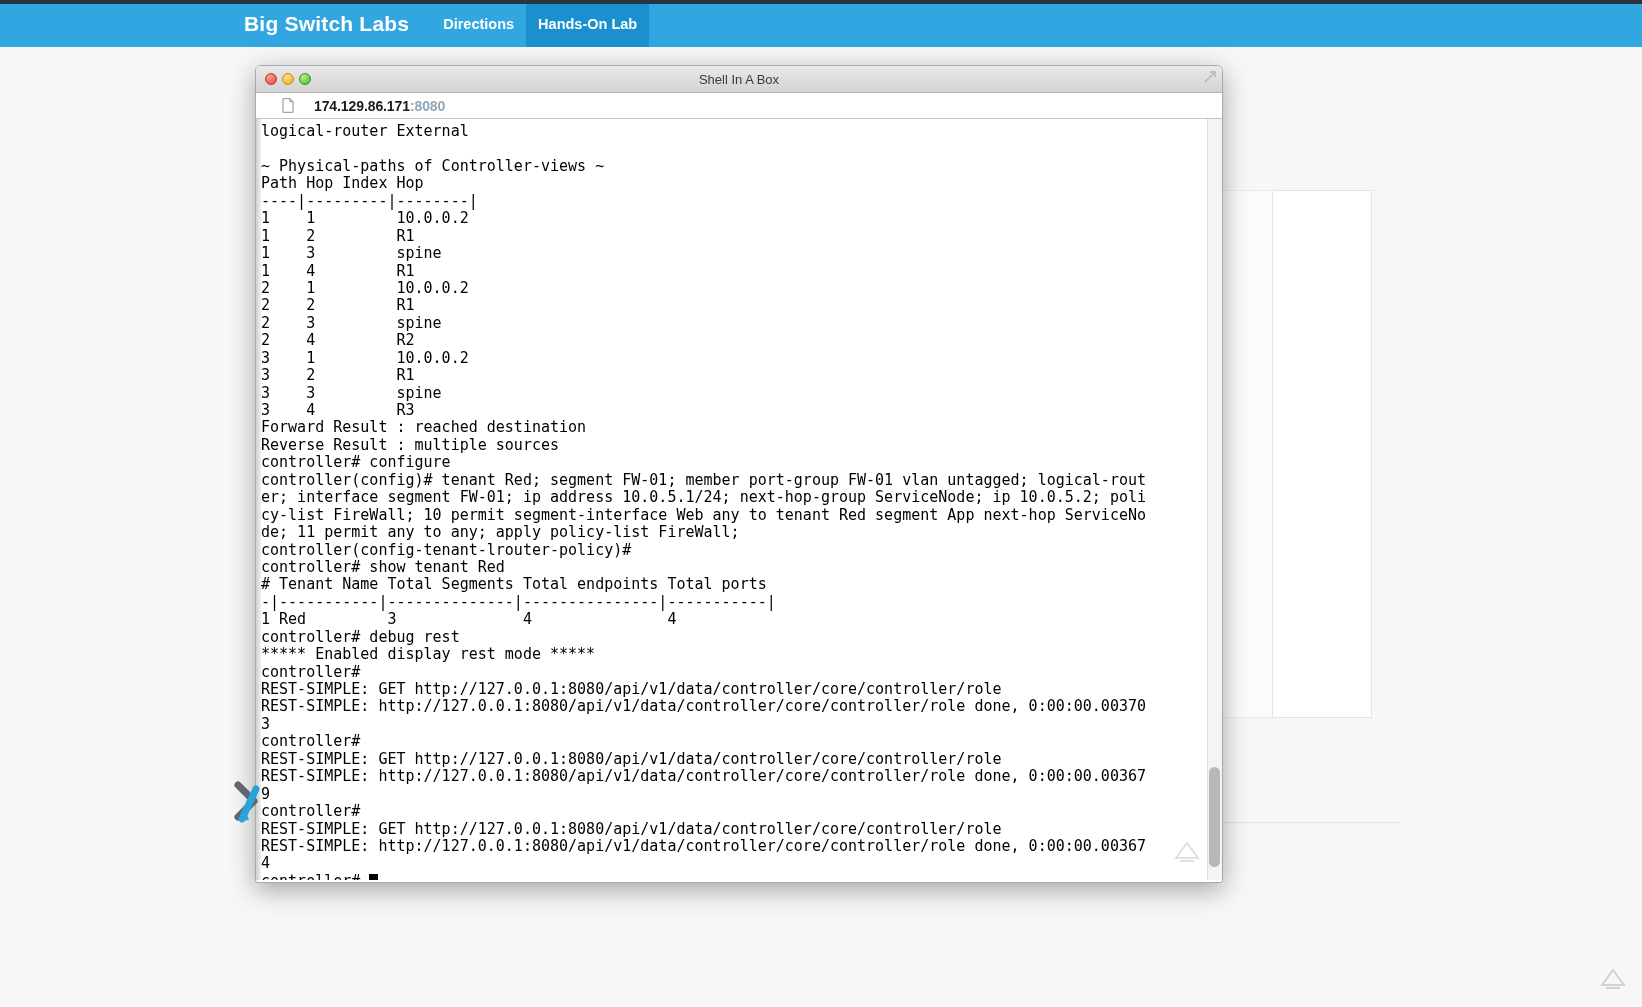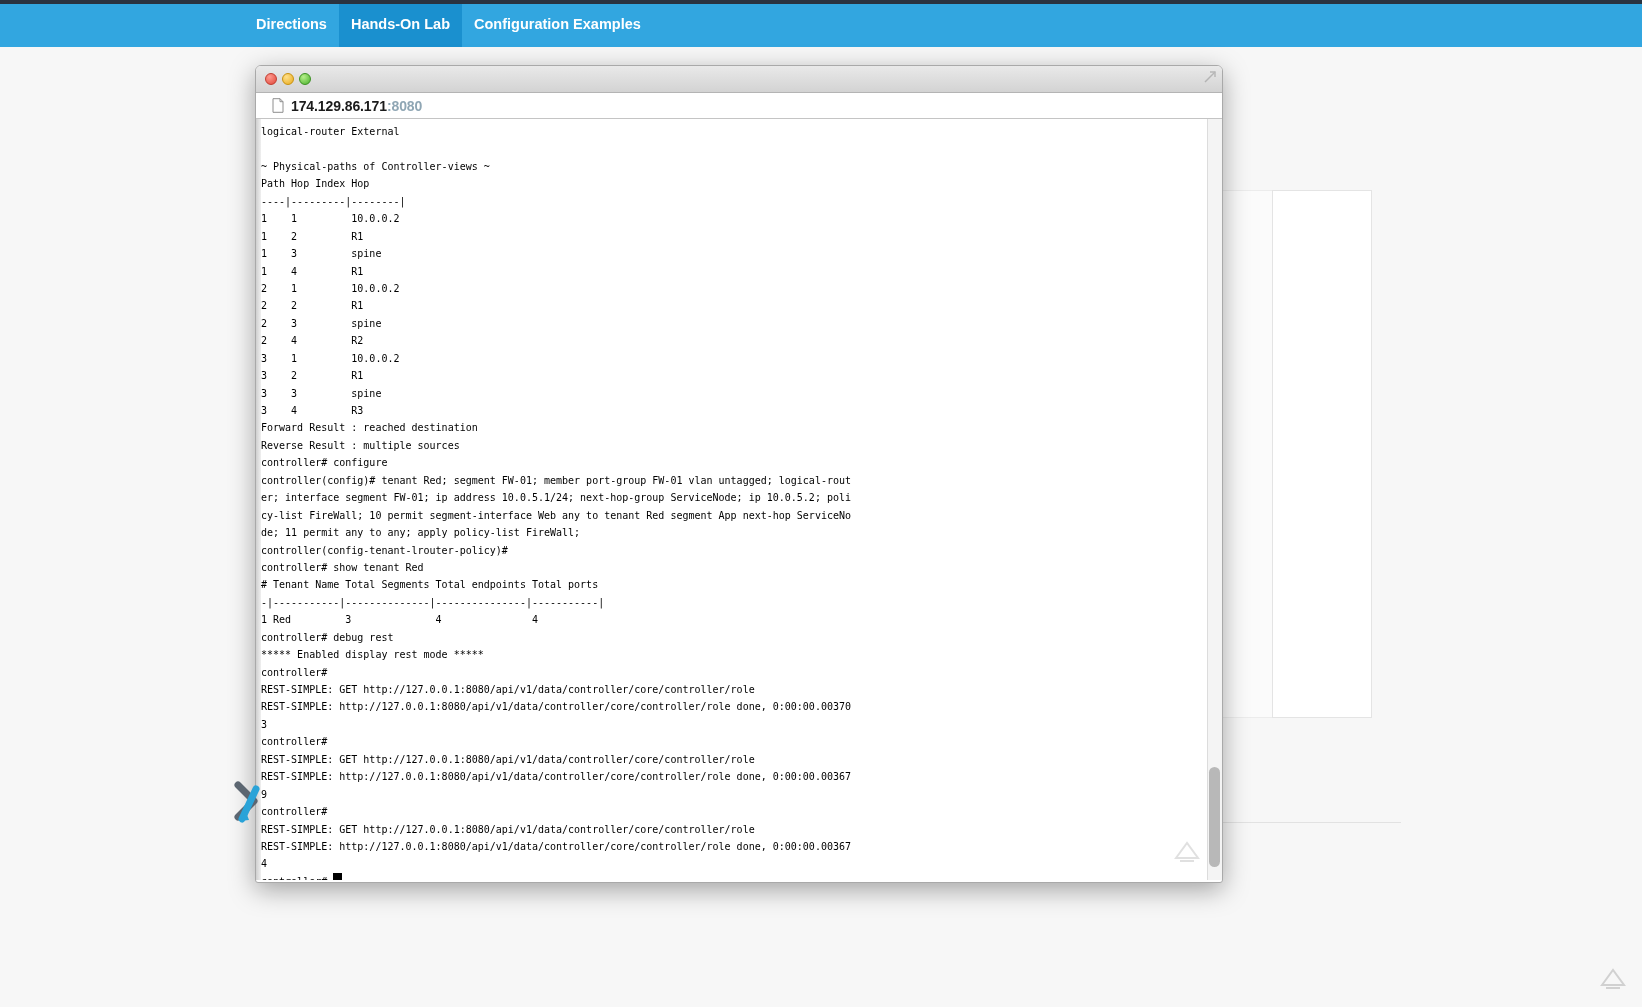--- a/index.html
+++ b/index.html
@@ -99,22 +99,22 @@
   #win-resize {
     position: absolute; right: 6px; top: 5px;
     width: 12px; height: 12px; opacity: .5;
   }
 
   #urlbar {
     height: 26px;
     background: #ffffff;
     border-bottom: 1px solid #c4c4c4;
     display: flex; align-items: center;
-    padding-left: 16px;
-    gap: 7px;
+    padding-left: 26px;
+    gap: 20px;
   }
   #doc-icon { width: 12px; height: 15px; }
   #url {
     font-size: 14px; color: #1b1b1b; font-weight: bold;
     letter-spacing: -.1px;
   }
   #url .port { color: #8fa6b4; font-weight: bold; }
 
   
   #termwrap {
@@ -125,21 +125,21 @@
   }
   #gutter {
     position: absolute; left: 0; top: 0; width: 5px; height: 100%;
     background: linear-gradient(to right, #cfcfcf, #f0f0f0);
   }
   #term {
     position: absolute; left: 5px; top: 0;
     width: 940px; height: 100%;
     padding: 4px 0 0 0;
     font-family: "DejaVu Sans Mono", "Liberation Mono", monospace;
-    font-size: 10px;
+    font-size: 15px;
     line-height: 17.45px;
     color: #000000;
     white-space: pre;
     letter-spacing: 0px;
   }
   #term .line { height: 17.45px; }
   .cursor {
     display: inline-block;
     width: 9px; height: 14px;
     background: #000000;
@@ -167,23 +167,23 @@
   #pointer {
     position: absolute; left: 234px; top: 781px;
     width: 30px; height: 44px;
     pointer-events: none;
   }
 </style>
 </head>
 <body>
 
 <div id="topnav">
+  <div class="brand">Big Switch Labs</div>
   <div class="navitem">Directions</div>
   <div class="navitem active">Hands-On Lab</div>
-  <div class="navitem">Configuration Examples</div>
 </div>
 
 <div id="pagebg">
   <div id="sheet2"></div>
   <div id="sheet"></div>
   <div id="hrule"></div>
 
   <svg id="corner-badge" viewBox="0 0 26 24">
     <path d="M2 18 L13 3 L24 18 Z" fill="none" stroke="#8b8b8b" stroke-width="2"></path>
     <path d="M6 21 L20 21" stroke="#8b8b8b" stroke-width="2"></path>
@@ -191,20 +191,21 @@
 </div>
 
 <div id="win">
 
   <div id="titlebar">
     <div class="lights">
       <div class="light r"></div>
       <div class="light y"></div>
       <div class="light g"></div>
     </div>
+    <div id="wintitle">Shell In A Box</div>
     <svg id="win-resize" viewBox="0 0 12 12">
       <path d="M1 11 L11 1" stroke="#8a8a8a" stroke-width="1.4"></path>
       <path d="M6 1 H11 V6" fill="none" stroke="#8a8a8a" stroke-width="1.4"></path>
     </svg>
   </div>
 
   <div id="urlbar">
     <svg id="doc-icon" viewBox="0 0 12 15">
       <path d="M1 .7 H8 L11 3.7 V14.3 H1 Z" fill="#ffffff" stroke="#8e8e8e" stroke-width="1"></path>
       <path d="M8 .7 V3.7 H11" fill="none" stroke="#8e8e8e" stroke-width="1"></path>

